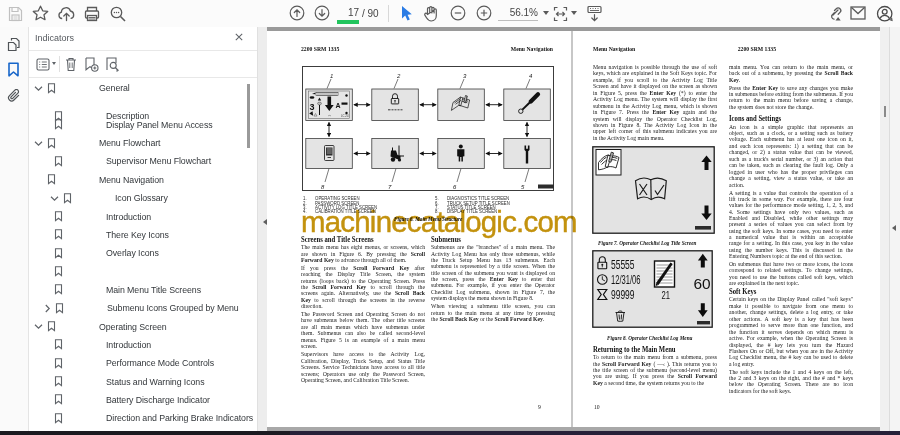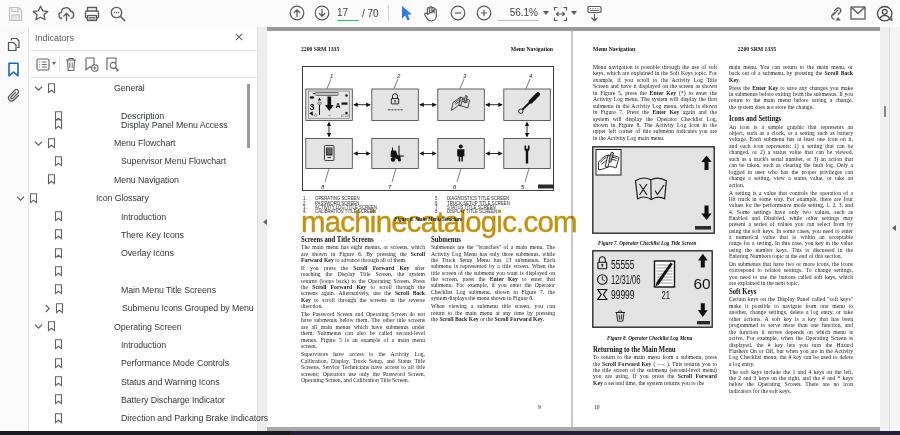--- a/index.html
+++ b/index.html
@@ -17,21 +17,21 @@
     color:#111;margin:0 0 3px 0;}
   .cap{position:absolute;transform:scale(0.5,0.565);transform-origin:0 0;
     font-family:"Liberation Serif",serif;font-weight:bold;font-style:italic;
     font-size:10.4px;color:#111;white-space:nowrap;}
   .phdr{position:absolute;transform:scale(0.5,0.565);transform-origin:0 0;
     font-family:"Liberation Serif",serif;font-weight:bold;font-size:11.4px;
     color:#111;white-space:nowrap;}
   .bmrow{position:absolute;left:28px;height:18px;display:flex;align-items:center;
     font-size:8.8px;color:#33373b;letter-spacing:-0.08px;white-space:nowrap;}
   .bmrow svg{flex:0 0 auto;}
-  .bmrow .lbl{margin-left:20px;padding-left:38px;}
+  .bmrow .lbl{margin-left:5px;padding-left:38px;}
 </style>
 </head>
 <body>
 
 <div class="abs" style="left:0;top:0;width:900px;height:27px;background:#fbfbfb;border-bottom:1px solid #e0e0e0;"></div>
 
 <div class="abs" style="left:0;top:27px;width:28px;height:404px;background:#fafafa;border-right:1px solid #e4e4e4;"></div>
 
 <div class="abs" style="left:29px;top:27px;width:228px;height:404px;background:#ffffff;"></div>
 
@@ -95,23 +95,23 @@
 <svg class="abs" style="left:289px;top:5px" width="16" height="16" viewBox="0 0 16 16" fill="none" stroke="#5a5a5a" stroke-width="1.2">
 <circle cx="8" cy="8" r="6.8"></circle>
     <path d="M8 11.5V5M5.3 7.5L8 4.8l2.7 2.7" stroke-linecap="round"></path>
   </svg>
 
 <svg class="abs" style="left:314px;top:5px" width="16" height="16" viewBox="0 0 16 16" fill="none" stroke="#5a5a5a" stroke-width="1.2">
 <circle cx="8" cy="8" r="6.8"></circle>
     <path d="M8 4.5V11M5.3 8.5L8 11.2l2.7-2.7" stroke-linecap="round"></path>
   </svg>
 
-<div class="abs" style="left:337px;top:7px;width:22px;height:13px;border-bottom:1px solid #22c55e;color:#444;font-size:10px;text-align:left;">17</div>
-
-<div class="abs" style="left:362px;top:8px;color:#444;font-size:10px;">/ 70</div>
+<div class="abs" style="left:337px;top:7px;width:22px;height:13px;border-bottom:4px solid #22c55e;color:#444;font-size:10px;text-align:right;">17</div>
+
+<div class="abs" style="left:362px;top:8px;color:#444;font-size:10px;">/ 90</div>
 
 <div class="abs" style="left:388px;top:5px;width:1px;height:17px;background:#d8d8d8;"></div>
 
 <svg class="abs" style="left:400px;top:5px" width="13" height="17" viewBox="0 0 13 17">
 <path d="M2 1v12.6l3.2-3 2.3 5 2.3-1-2.2-4.8 4.2-.5z" fill="#2b7ce5"></path>
   </svg>
 
 <svg class="abs" style="left:423px;top:5px" width="16" height="17" viewBox="0 0 16 17" fill="none" stroke="#5a5a5a" stroke-width="1.2" stroke-linecap="round" stroke-linejoin="round">
 <path d="M4.5 9.5V3.7a1.1 1.1 0 0 1 2.2 0V8m0-5.3a1.1 1.1 0 0 1 2.2 0V8m0-4.5a1.1 1.1 0 0 1 2.2 0V8m0-3a1.1 1.1 0 0 1 2.2 0v5.5c0 3.2-2 5.5-5 5.5-2.6 0-3.6-1.2-4.8-3.2L2 10.4c-.7-1-.1-2.2 1-2.2.6 0 1 .3 1.5 1.3z"></path>
   </svg>
@@ -252,21 +252,21 @@
     <span class="lbl">Supervisor Menu Flowchart</span>
   </div>
 
 <div class="bmrow" style="left:47px;top:170.8px">
     <svg width="9" height="11" viewBox="0 0 9 11" fill="none" stroke="#5f6368" stroke-width="1.1">
       <path d="M1.5 0.8h6v8.8L4.5 7.2 1.5 9.6z"></path>
     </svg>
     <span class="lbl">Menu Navigation</span>
   </div>
 
-<div class="bmrow" style="left:16px;top:189.1px">
+<div class="bmrow" style="left:50px;top:189.1px">
     <svg width="9" height="9" viewBox="0 0 9 9" fill="none" stroke="#5f6368" stroke-width="1.2">
       <polyline points="1,2.8 4.5,6.2 8,2.8"></polyline>
     </svg>
     <svg style="margin-left:4px" width="9" height="11" viewBox="0 0 9 11" fill="none" stroke="#5f6368" stroke-width="1.1">
       <path d="M1.5 0.8h6v8.8L4.5 7.2 1.5 9.6z"></path>
     </svg>
     <span class="lbl">Icon Glossary</span>
   </div>
 
 <div class="bmrow" style="left:54px;top:207.5px">

